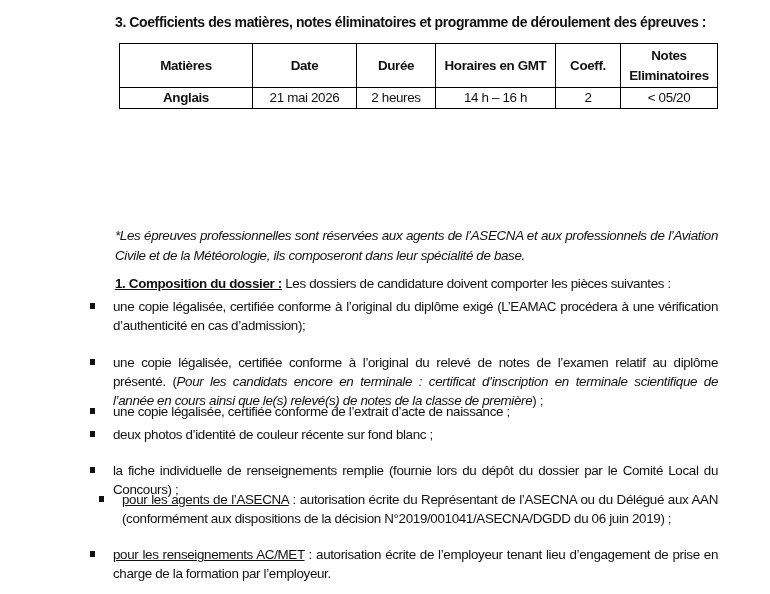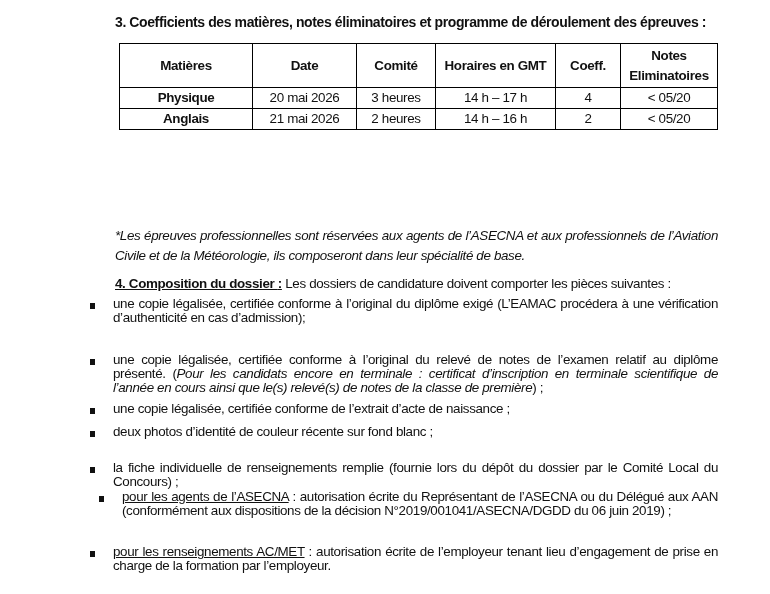--- a/index.html
+++ b/index.html
@@ -82,21 +82,21 @@
       line-height: 18px;
     }
     .composition .heading {
       font-weight: bold;
       text-decoration: underline;
     }
     .bullet-item {
       position: absolute;
       left: 90px;
       width: 628px;
-      line-height: 14px;
+      line-height: 19px;
     }
     .bullet-item .bullet {
       position: absolute;
       left: 0;
       top: 6px;
       width: 5px;
       height: 6px;
       background: #111;
     }
     .bullet-item .text {
@@ -131,50 +131,42 @@
       <col class="c2">
       <col class="c3">
       <col class="c4">
       <col class="c5">
       <col class="c6">
   </colgroup>
   <thead>
     <tr>
       <th>Matières</th>
       <th>Date</th>
-      <th>Comité</th>
+      <th>Durée</th>
       <th>Horaires en GMT</th>
       <th>Coeff.</th>
       <th>Notes Eliminatoires</th>
     </tr>
   </thead>
   <tbody>
-    <tr class="row">
-      <td class="subject">Physique</td>
-      <td>20 mai 2026</td>
-      <td>3 heures</td>
-      <td>14 h – 17 h</td>
-      <td>4</td>
-      <td>&lt; 05/20</td>
-    </tr>
     <tr class="row">
       <td class="subject">Anglais</td>
       <td>21 mai 2026</td>
       <td>2 heures</td>
       <td>14 h – 16 h</td>
       <td>2</td>
       <td>&lt; 05/20</td>
     </tr>
   </tbody>
 </table>
 
 <div class="footnote">*Les épreuves professionnelles sont réservées aux agents de l’ASECNA et aux professionnels de l’Aviation Civile et de la Météorologie, ils composeront dans leur spécialité de base.</div>
 
 <div class="composition">
-  <span class="heading">4. Composition du dossier </span><span class="heading" style="font-weight:bold;">:</span><span> Les dossiers de candidature doivent comporter les pièces suivantes :</span>
+  <span class="heading">1. Composition du dossier </span><span class="heading" style="font-weight:bold;">:</span><span> Les dossiers de candidature doivent comporter les pièces suivantes :</span>
 </div>
 
 <div class="bullet-item b1">
   <span class="bullet"></span>
   <div class="text">une copie légalisée, certifiée conforme à l’original du diplôme exigé (L’EAMAC procédera à une vérification d’authenticité en cas d’admission);</div>
 </div>
 
 <div class="bullet-item b2">
   <span class="bullet"></span>
   <div class="text"><span>une copie légalisée, certifiée conforme à l’original du relevé de notes de l’examen relatif au diplôme présenté. (</span><i>Pour les candidats encore en terminale : certificat d’inscription en terminale scientifique de l’année en cours ainsi que le(s) relevé(s) de notes de la classe de première</i><span>) ;</span></div>

